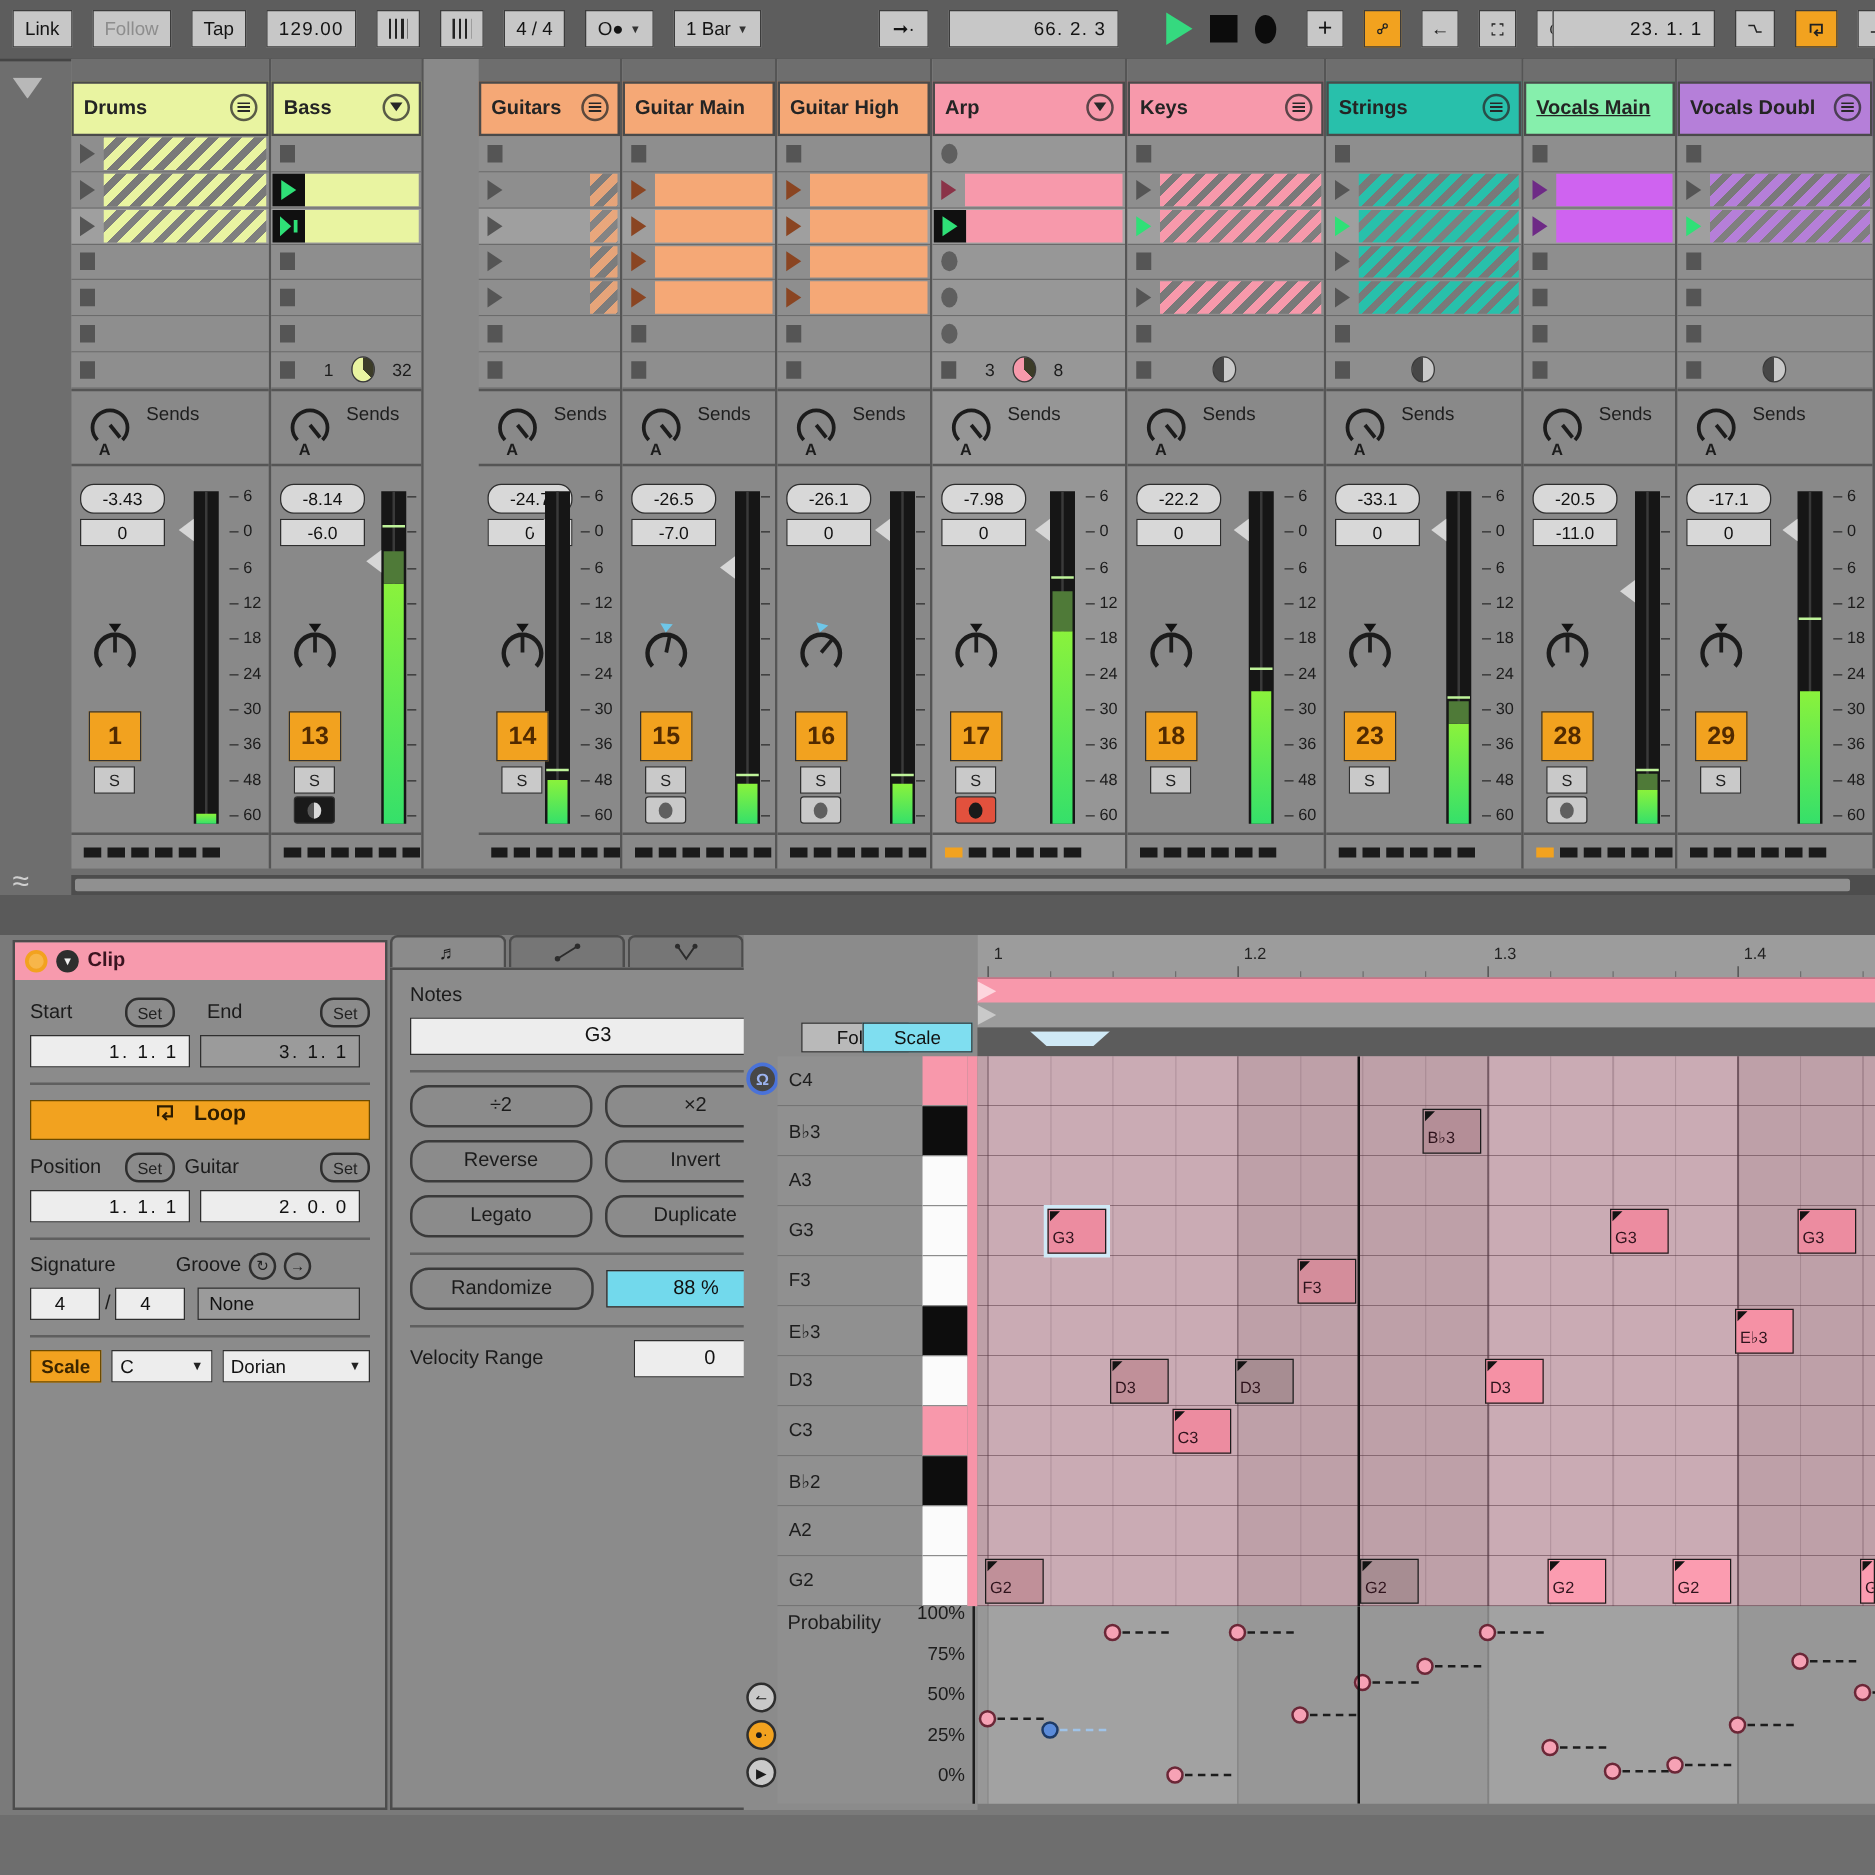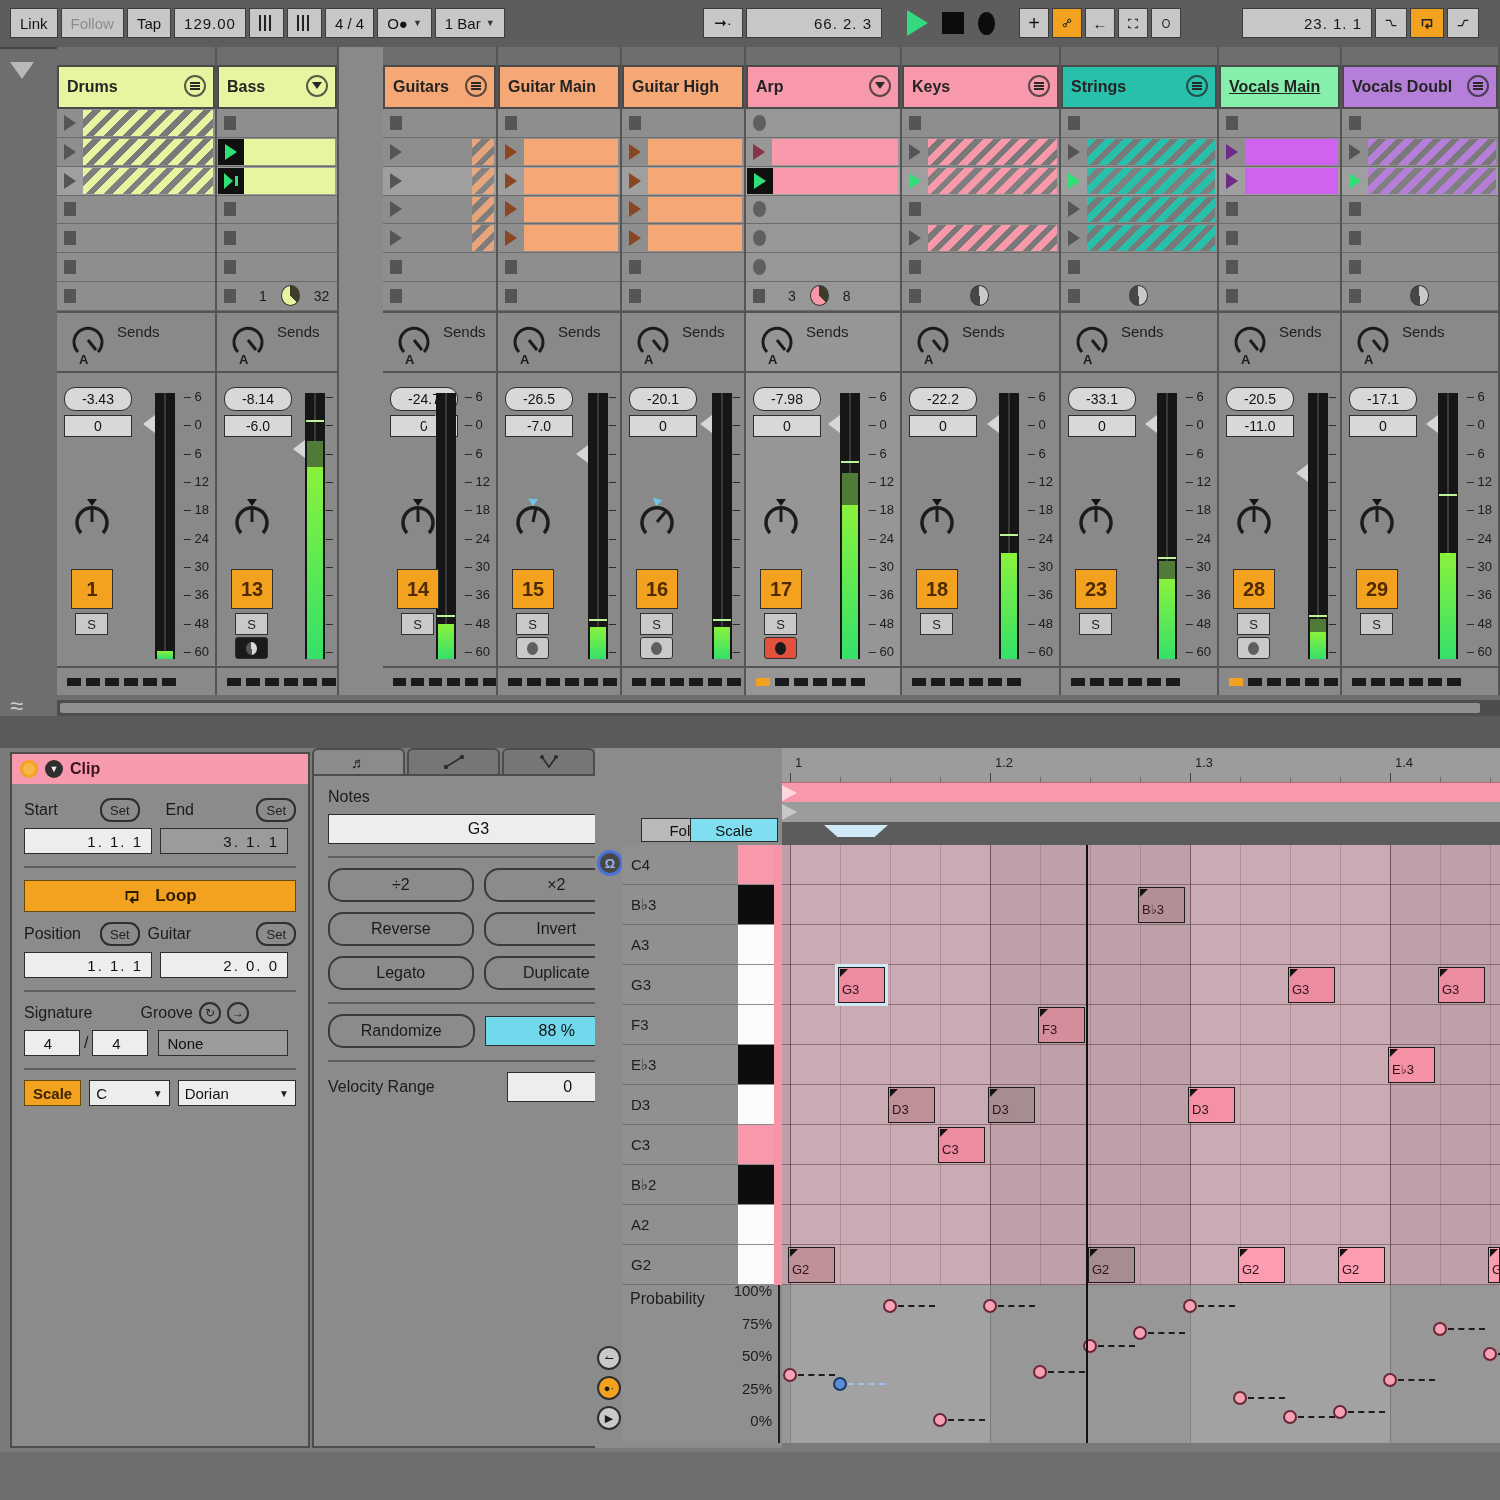--- a/index.html
+++ b/index.html
@@ -2,21 +2,21 @@
 <html><head>
 <meta charset="utf-8">
 <style>
   html,body{margin:0;padding:0;background:#6e6e6e;width:1500px;height:1500px;overflow:hidden;
     font-family:"Liberation Sans","DejaVu Sans",sans-serif;-webkit-font-smoothing:antialiased;}
   #stage{position:relative;width:1500px;height:1500px;background:#6e6e6e;}
   .abs{position:absolute;}
   
   #topbar{position:absolute;left:0;top:0;width:1500px;height:47px;background:#5d5d5d;border-bottom:2px solid #454545;}
   .tbtn{display:inline-flex;align-items:center;justify-content:center;background:#c7c7c7;border:1px solid #3c3c3c;
-    height:30px;font-size:15px;color:#141414;padding:0 9px;box-sizing:border-box;margin-right:3px;white-space:nowrap;}
+    height:30px;font-size:15px;color:#141414;padding:0 9px;box-sizing:border-box;margin-right:16px;white-space:nowrap;}
   .tbtn.dim{color:#8d8d8d;}
   .tbtn.num{font-size:15px;letter-spacing:1px;}
   .tbtn.orange{background:#f2a21f;}
   .caret{font-size:9px;margin-left:5px;color:#333;}
   .bars-icon{width:15px;height:16px;background:repeating-linear-gradient(90deg,#222 0 2px,transparent 2px 5px);}
   .playtri{width:0;height:0;border-top:13px solid transparent;border-bottom:13px solid transparent;border-left:21px solid #35d97f;}
   .stopsq{width:22px;height:22px;background:#0c0c0c;}
   .recoval{width:17px;height:23px;background:#0c0c0c;border-radius:50%;}
   
   #tracks{position:absolute;left:57px;top:47px;right:0;height:648px;display:flex;overflow:hidden;}
@@ -72,21 +72,21 @@
   #bottombg{position:absolute;left:0;top:748px;width:1500px;height:704px;background:#7a7a7a;}
   .panel{position:absolute;background:#8b8b8b;border:2px solid #4c4c4c;box-sizing:border-box;}
   #clippanel{left:10px;top:752px;width:300px;height:696px;}
   .cp-head{height:30px;background:#f79aad;display:flex;align-items:center;gap:7px;padding:0 8px;font-size:16px;font-weight:bold;color:#3a1420;}
   .cp-body{padding:10px 12px;font-size:16px;color:#1b1b1b;}
   .cp-row{display:flex;align-items:center;margin-top:8px;}
   .setpill{border:2px solid #2e2e2e;border-radius:11px;font-size:13px;padding:0 8px;height:20px;display:flex;align-items:center;color:#222;}
   .field{height:26px;background:#ededed;border:1px solid #2e2e2e;display:flex;align-items:center;justify-content:flex-end;
     padding-right:8px;font-size:15px;letter-spacing:2px;color:#111;box-sizing:border-box;}
   .field.dark{background:#9b9b9b;}
-  .loopbtn{margin-top:12px;height:30px;background:#f2a21f;border:1px solid #6b4a00;display:flex;align-items:center;justify-content:center;
+  .loopbtn{margin-top:12px;height:30px;background:#f2a21f;border:1px solid #6b4a00;display:flex;align-items:flex-start;justify-content:center;
     gap:14px;font-size:17px;font-weight:bold;color:#2e1c00;}
   .hr{height:2px;background:#5f5f5f;margin-top:12px;}
   .cirbtn{width:22px;height:22px;border:2px solid #2e2e2e;border-radius:50%;display:flex;align-items:center;justify-content:center;
     font-size:12px;color:#222;box-sizing:border-box;margin-left:6px;}
   .selbox{height:26px;background:#ededed;border:1px solid #2e2e2e;display:flex;align-items:center;justify-content:space-between;
     padding:0 6px;font-size:15px;color:#111;box-sizing:border-box;}
   .dcaret{font-size:10px;color:#222;}
   .scalebtn{height:26px;background:#f2a21f;border:1px solid #6b4a00;display:flex;align-items:center;justify-content:center;
     font-size:15px;font-weight:bold;color:#3a2500;padding:0 8px;box-sizing:border-box;}
   #notespanel{left:312px;top:774px;width:333px;height:674px;}
@@ -674,21 +674,21 @@
         </div>
         <div class="t-sends">
           <svg width="42" height="46">
             <path d="M 11 31 A 14 14 0 1 1 31 31" fill="none" stroke="#1c1c1c" stroke-width="3"></path>
             <line x1="21" y1="19" x2="29" y2="29" stroke="#1c1c1c" stroke-width="3"></line>
             <text x="12" y="43" font-size="13" fill="#1c1c1c" font-weight="bold">A</text>
           </svg>
           <div class="sends-label">Sends</div>
         </div>
         <div class="t-mixer">
-          <div class="pill">-20.1</div>
+          <div class="pill">-26.1</div>
           <div class="gainbox">0</div>
           <div class="meter" style="right: 12px;">
             <div class="mid"></div>
             <div class="mgreen" style="height: 31.92px;"></div>
             <div class="mline" style="top: 226.1px;"></div>
           </div>
           <div class="dbcol" style="right: 4px;">
             <div>–</div>
             <div>–</div>
             <div>–</div>

